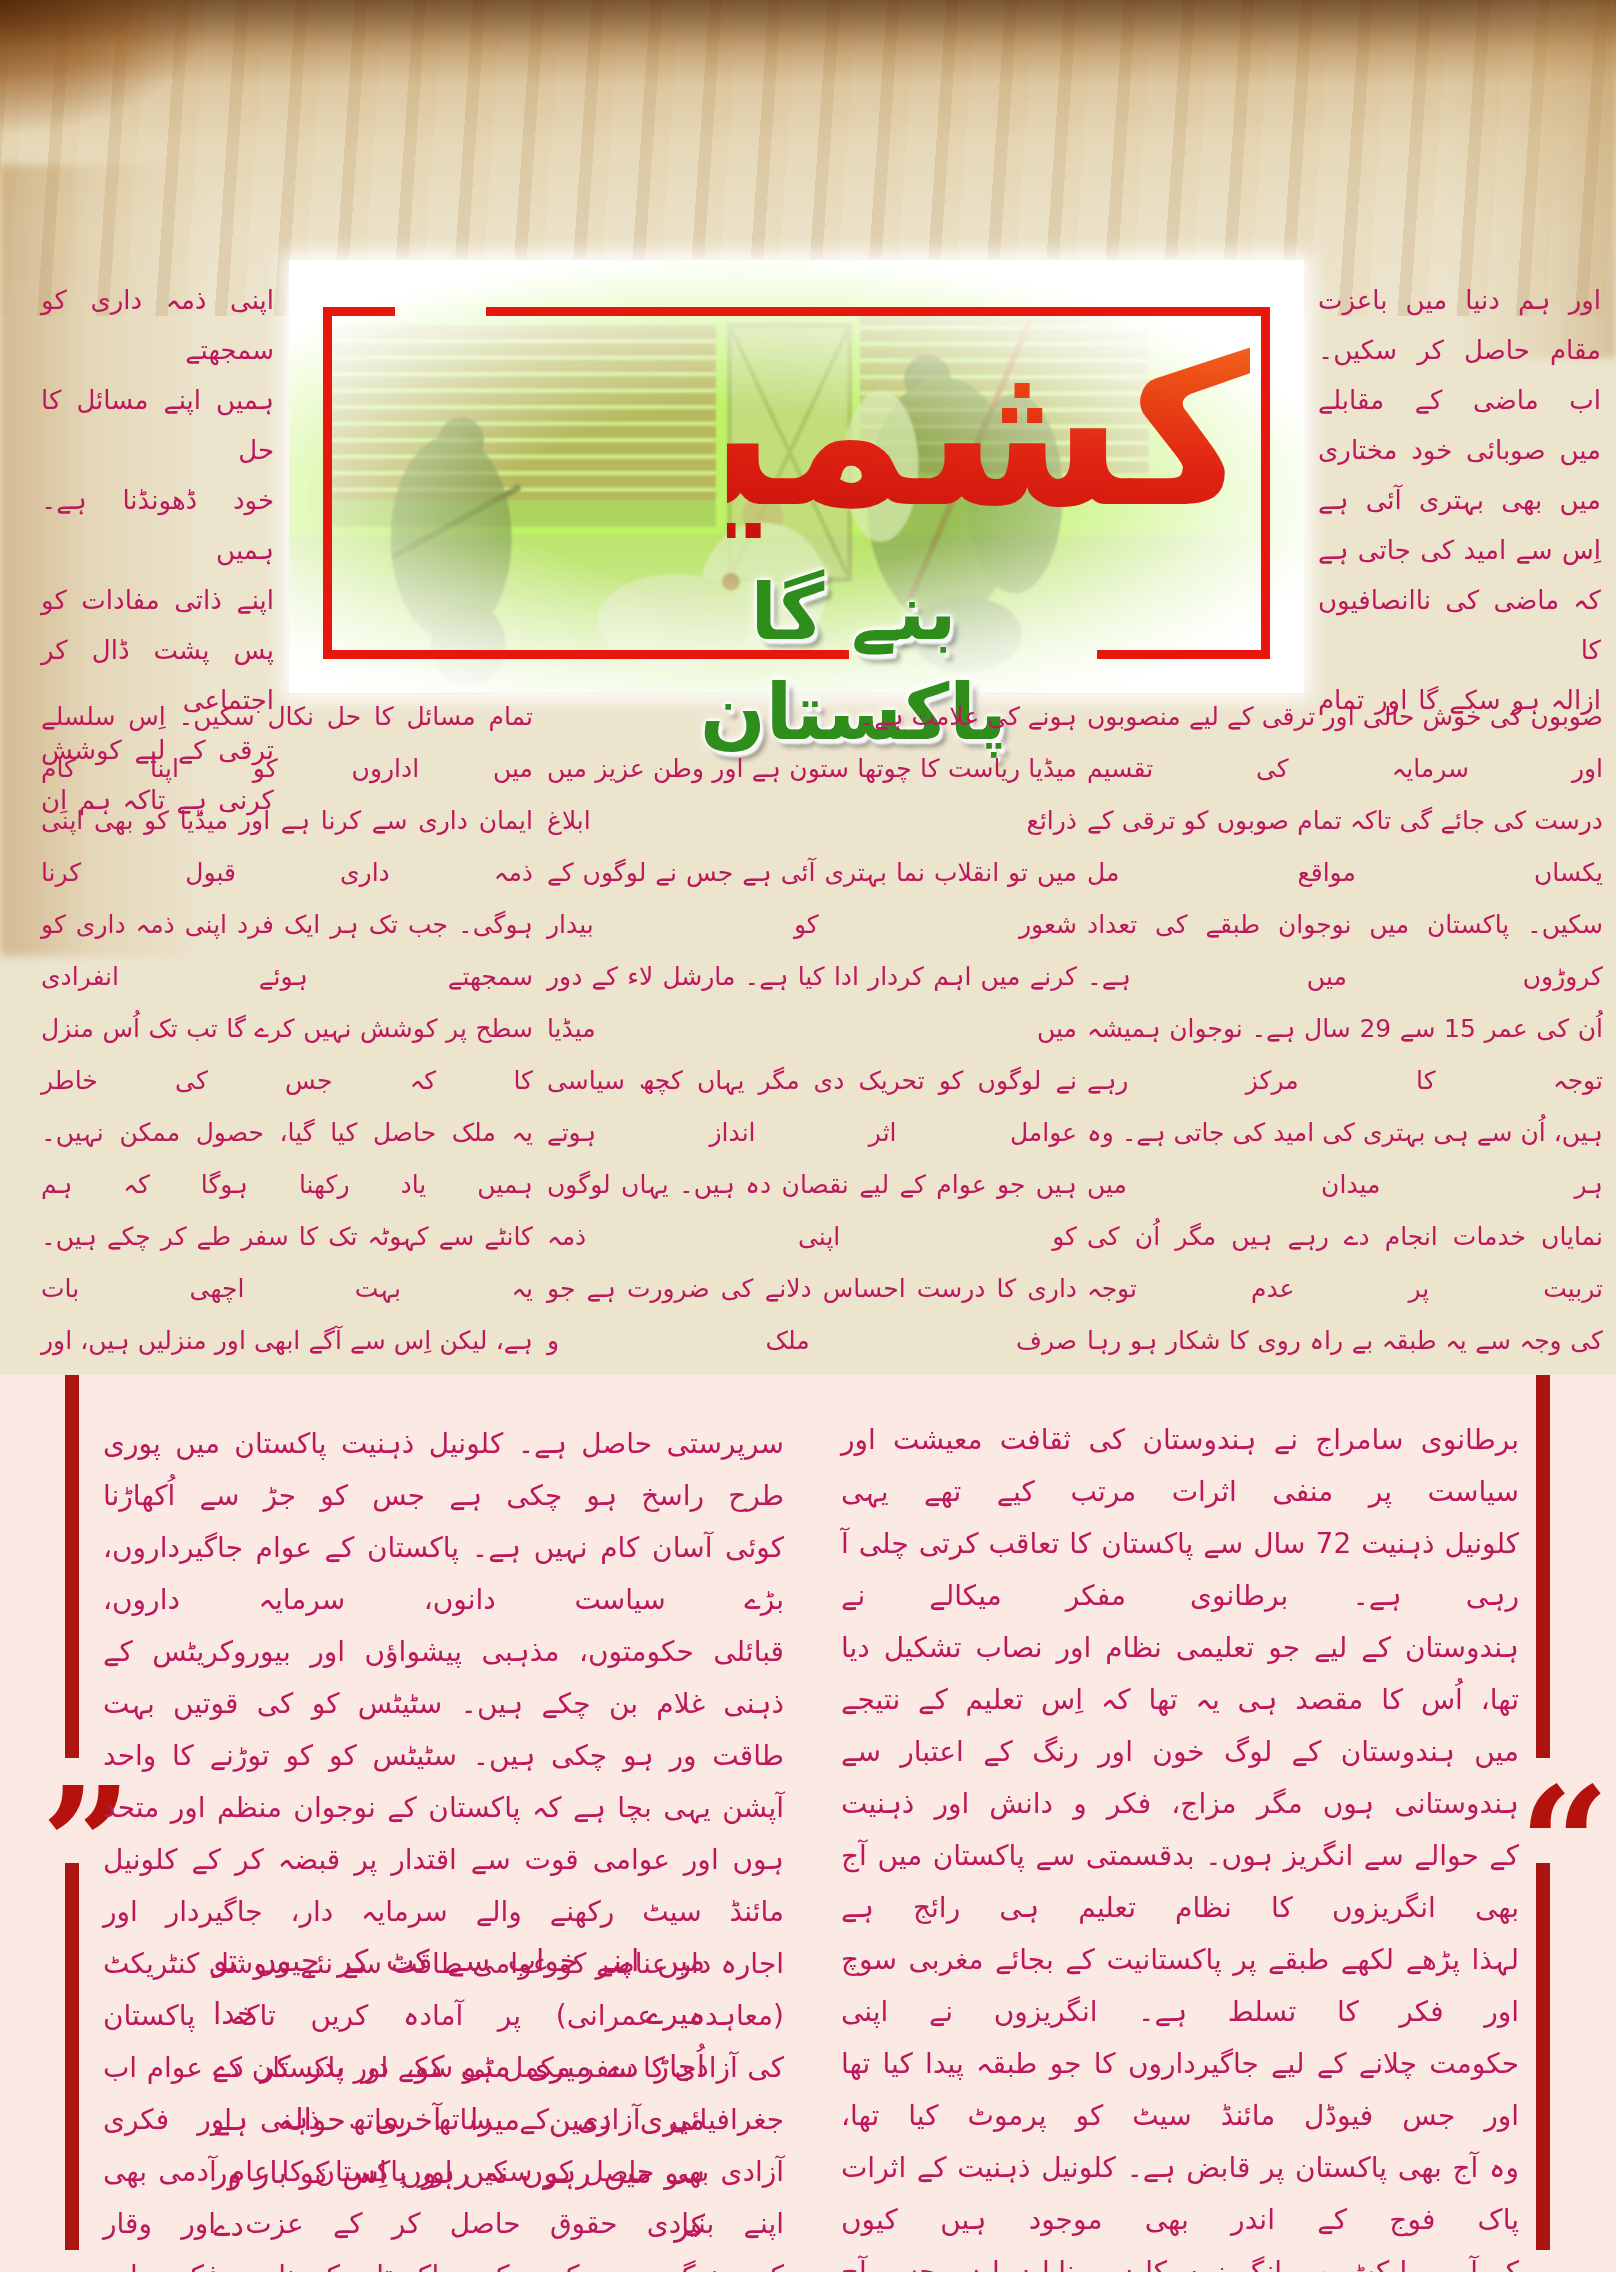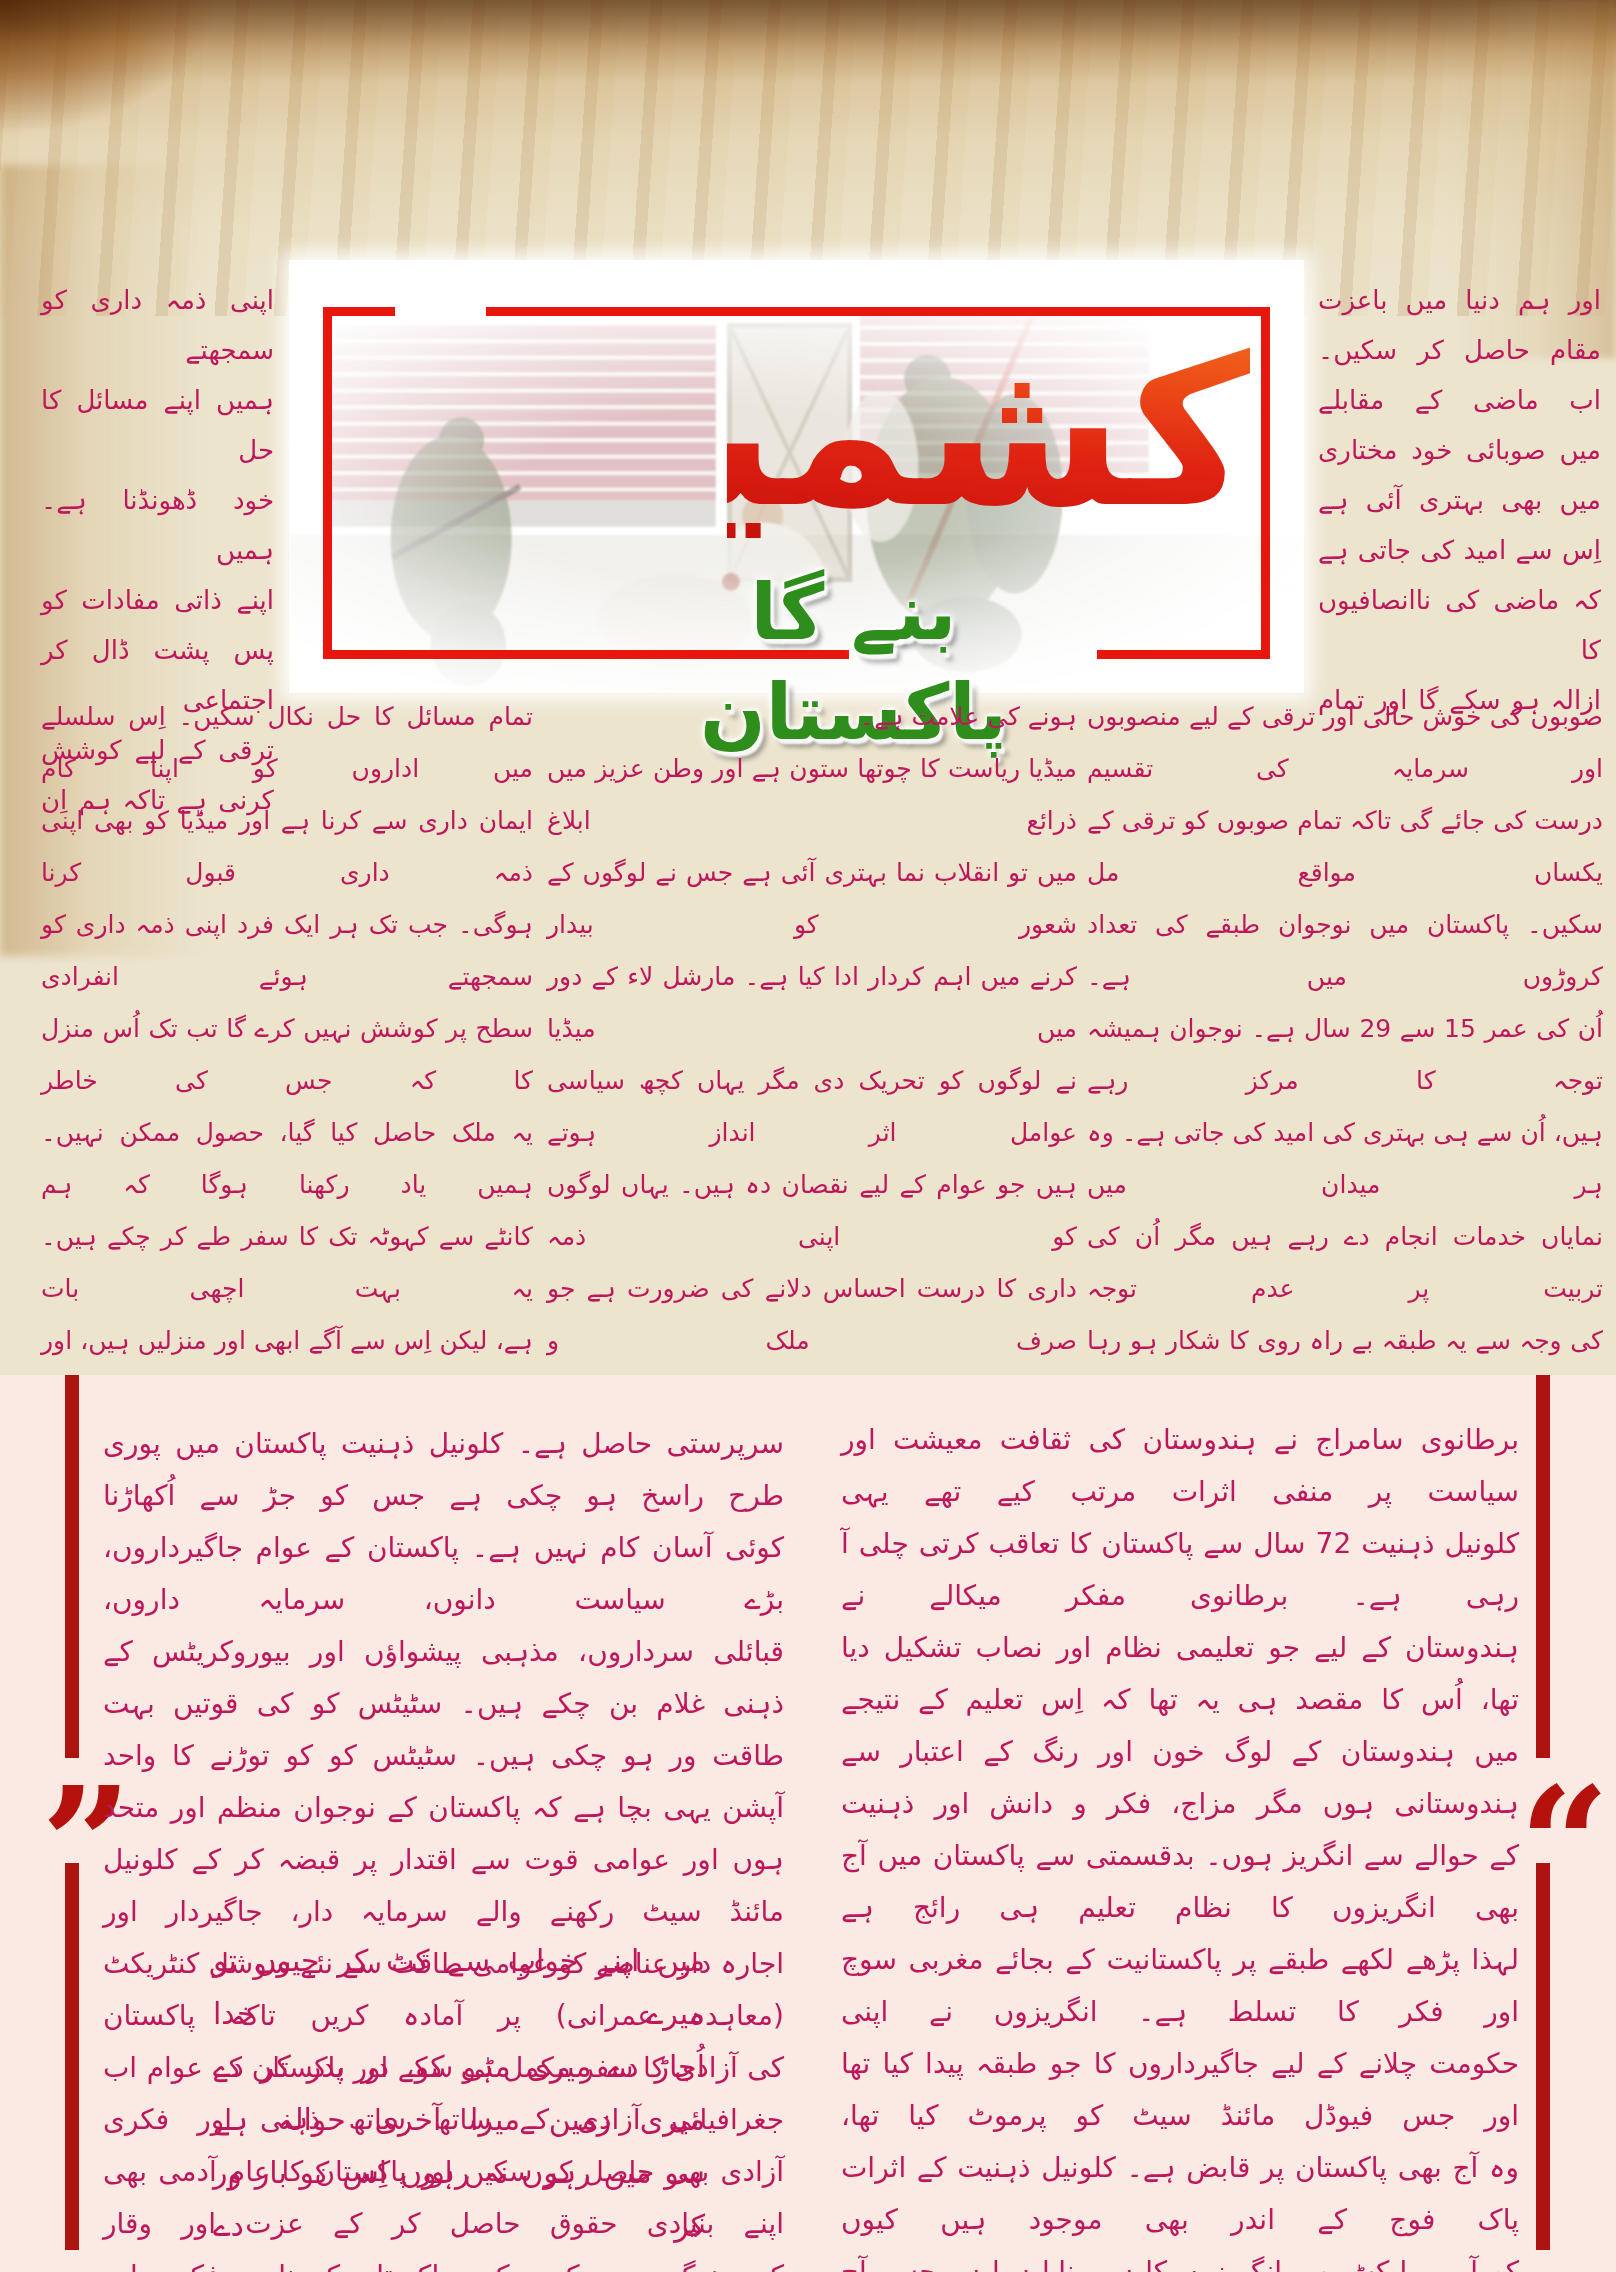--- a/index.html
+++ b/index.html
@@ -33,21 +33,21 @@
   }
   .tex-right{
     position:absolute;right:0;top:0;width:165px;height:358px;
     background:linear-gradient(270deg, rgba(168,116,48,.30), rgba(196,156,92,.14) 50%, rgba(236,228,205,0));
     filter:blur(3.4px);
     pointer-events:none;
   }
   
   .banner{
     position:absolute;left:289px;top:260px;width:1015px;height:433px;
-    background:#ffffff;
+    background:#bef264;
     box-shadow:0 0 18px 6.9px rgba(255,255,255,.95);
   }
   .photo{position:absolute;inset:0;opacity:.62;filter:blur(1px);}
   .photo-fade{
     position:absolute;inset:0;
     background:
       linear-gradient(0deg, rgba(255,255,255,.55), rgba(255,255,255,0) 35%),
       radial-gradient(ellipse 62% 58% at 44% 55%, rgba(255,255,255,0) 35%, rgba(255,255,255,.75) 78%, #fff 97%);
     pointer-events:none;
   }
@@ -280,21 +280,21 @@
         <div class="line">میں ہندوستان کے لوگ خون اور رنگ کے اعتبار سے ہندوستانی ہوں مگر مزاج، فکر و دانش اور ذہنیت</div>
         <div class="line">کے حوالے سے انگریز ہوں۔ بدقسمتی سے پاکستان میں آج بھی انگریزوں کا نظام تعلیم ہی رائج ہے</div>
         <div class="line">لہذا پڑھے لکھے طبقے پر پاکستانیت کے بجائے مغربی سوچ اور فکر کا تسلط ہے۔ انگریزوں نے اپنی</div>
         <div class="line">حکومت چلانے کے لیے جاگیرداروں کا جو طبقہ پیدا کیا تھا اور جس فیوڈل مائنڈ سیٹ کو پرموٹ کیا تھا،</div>
         <div class="line">وہ آج بھی پاکستان پر قابض ہے۔ کلونیل ذہنیت کے اثرات پاک فوج کے اندر بھی موجود ہیں کیوں</div>
         <div class="line">کہ آرمی ایکٹ بھی انگریزوں کا ہی بنایا ہوا ہے جسے آج تک تبدیل نہیں کیا جا سکا۔ انگریزوں کے</div>
       </div>
     <div class="col low col-bl">
         <div class="line">سرپرستی حاصل ہے۔ کلونیل ذہنیت پاکستان میں پوری طرح راسخ ہو چکی ہے جس کو جڑ سے اُکھاڑنا</div>
         <div class="line">کوئی آسان کام نہیں ہے۔ پاکستان کے عوام جاگیرداروں، بڑے سیاست دانوں، سرمایہ داروں،</div>
-        <div class="line">قبائلی سرداروں، مذہبی پیشواؤں اور بیوروکریٹس کے ذہنی غلام بن چکے ہیں۔ سٹیٹس کو کی قوتیں بہت</div>
+        <div class="line">قبائلی حکومتوں، مذہبی پیشواؤں اور بیوروکریٹس کے ذہنی غلام بن چکے ہیں۔ سٹیٹس کو کی قوتیں بہت</div>
         <div class="line">طاقت ور ہو چکی ہیں۔ سٹیٹس کو کو توڑنے کا واحد آپشن یہی بچا ہے کہ پاکستان کے نوجوان منظم اور متحد</div>
         <div class="line">ہوں اور عوامی قوت سے اقتدار پر قبضہ کر کے کلونیل مائنڈ سیٹ رکھنے والے سرمایہ دار، جاگیردار اور</div>
         <div class="line">اجارہ دار عناصر کو عوامی طاقت سے نئے سوشل کنٹریکٹ (معاہدہ عمرانی) پر آمادہ کریں تاکہ پاکستان</div>
         <div class="line">کی آزادی کا سفر مکمل ہو سکے اور پاکستان کے عوام اب جغرافیائی آزادی کے ساتھ ساتھ ذہنی اور فکری</div>
         <div class="line">آزادی بھی حاصل کر سکیں اور پاکستان کا عام آدمی بھی اپنے بنیادی حقوق حاصل کر کے عزت اور وقار</div>
         <div class="line">کی زندگی بسر کر سکے۔ پاکستان کے نامور فکری اور نظریاتی شاعر جناب افتخار عارف نے پاکستانیت</div>
       </div>
     <div class="col poem">
         <div class="line">میں اپنے خواب سے کٹ کر جیوں تو میرے خدا</div>
         <div class="line">اُجاڑ دے میری مٹی کو، در بدر کر دے</div>

